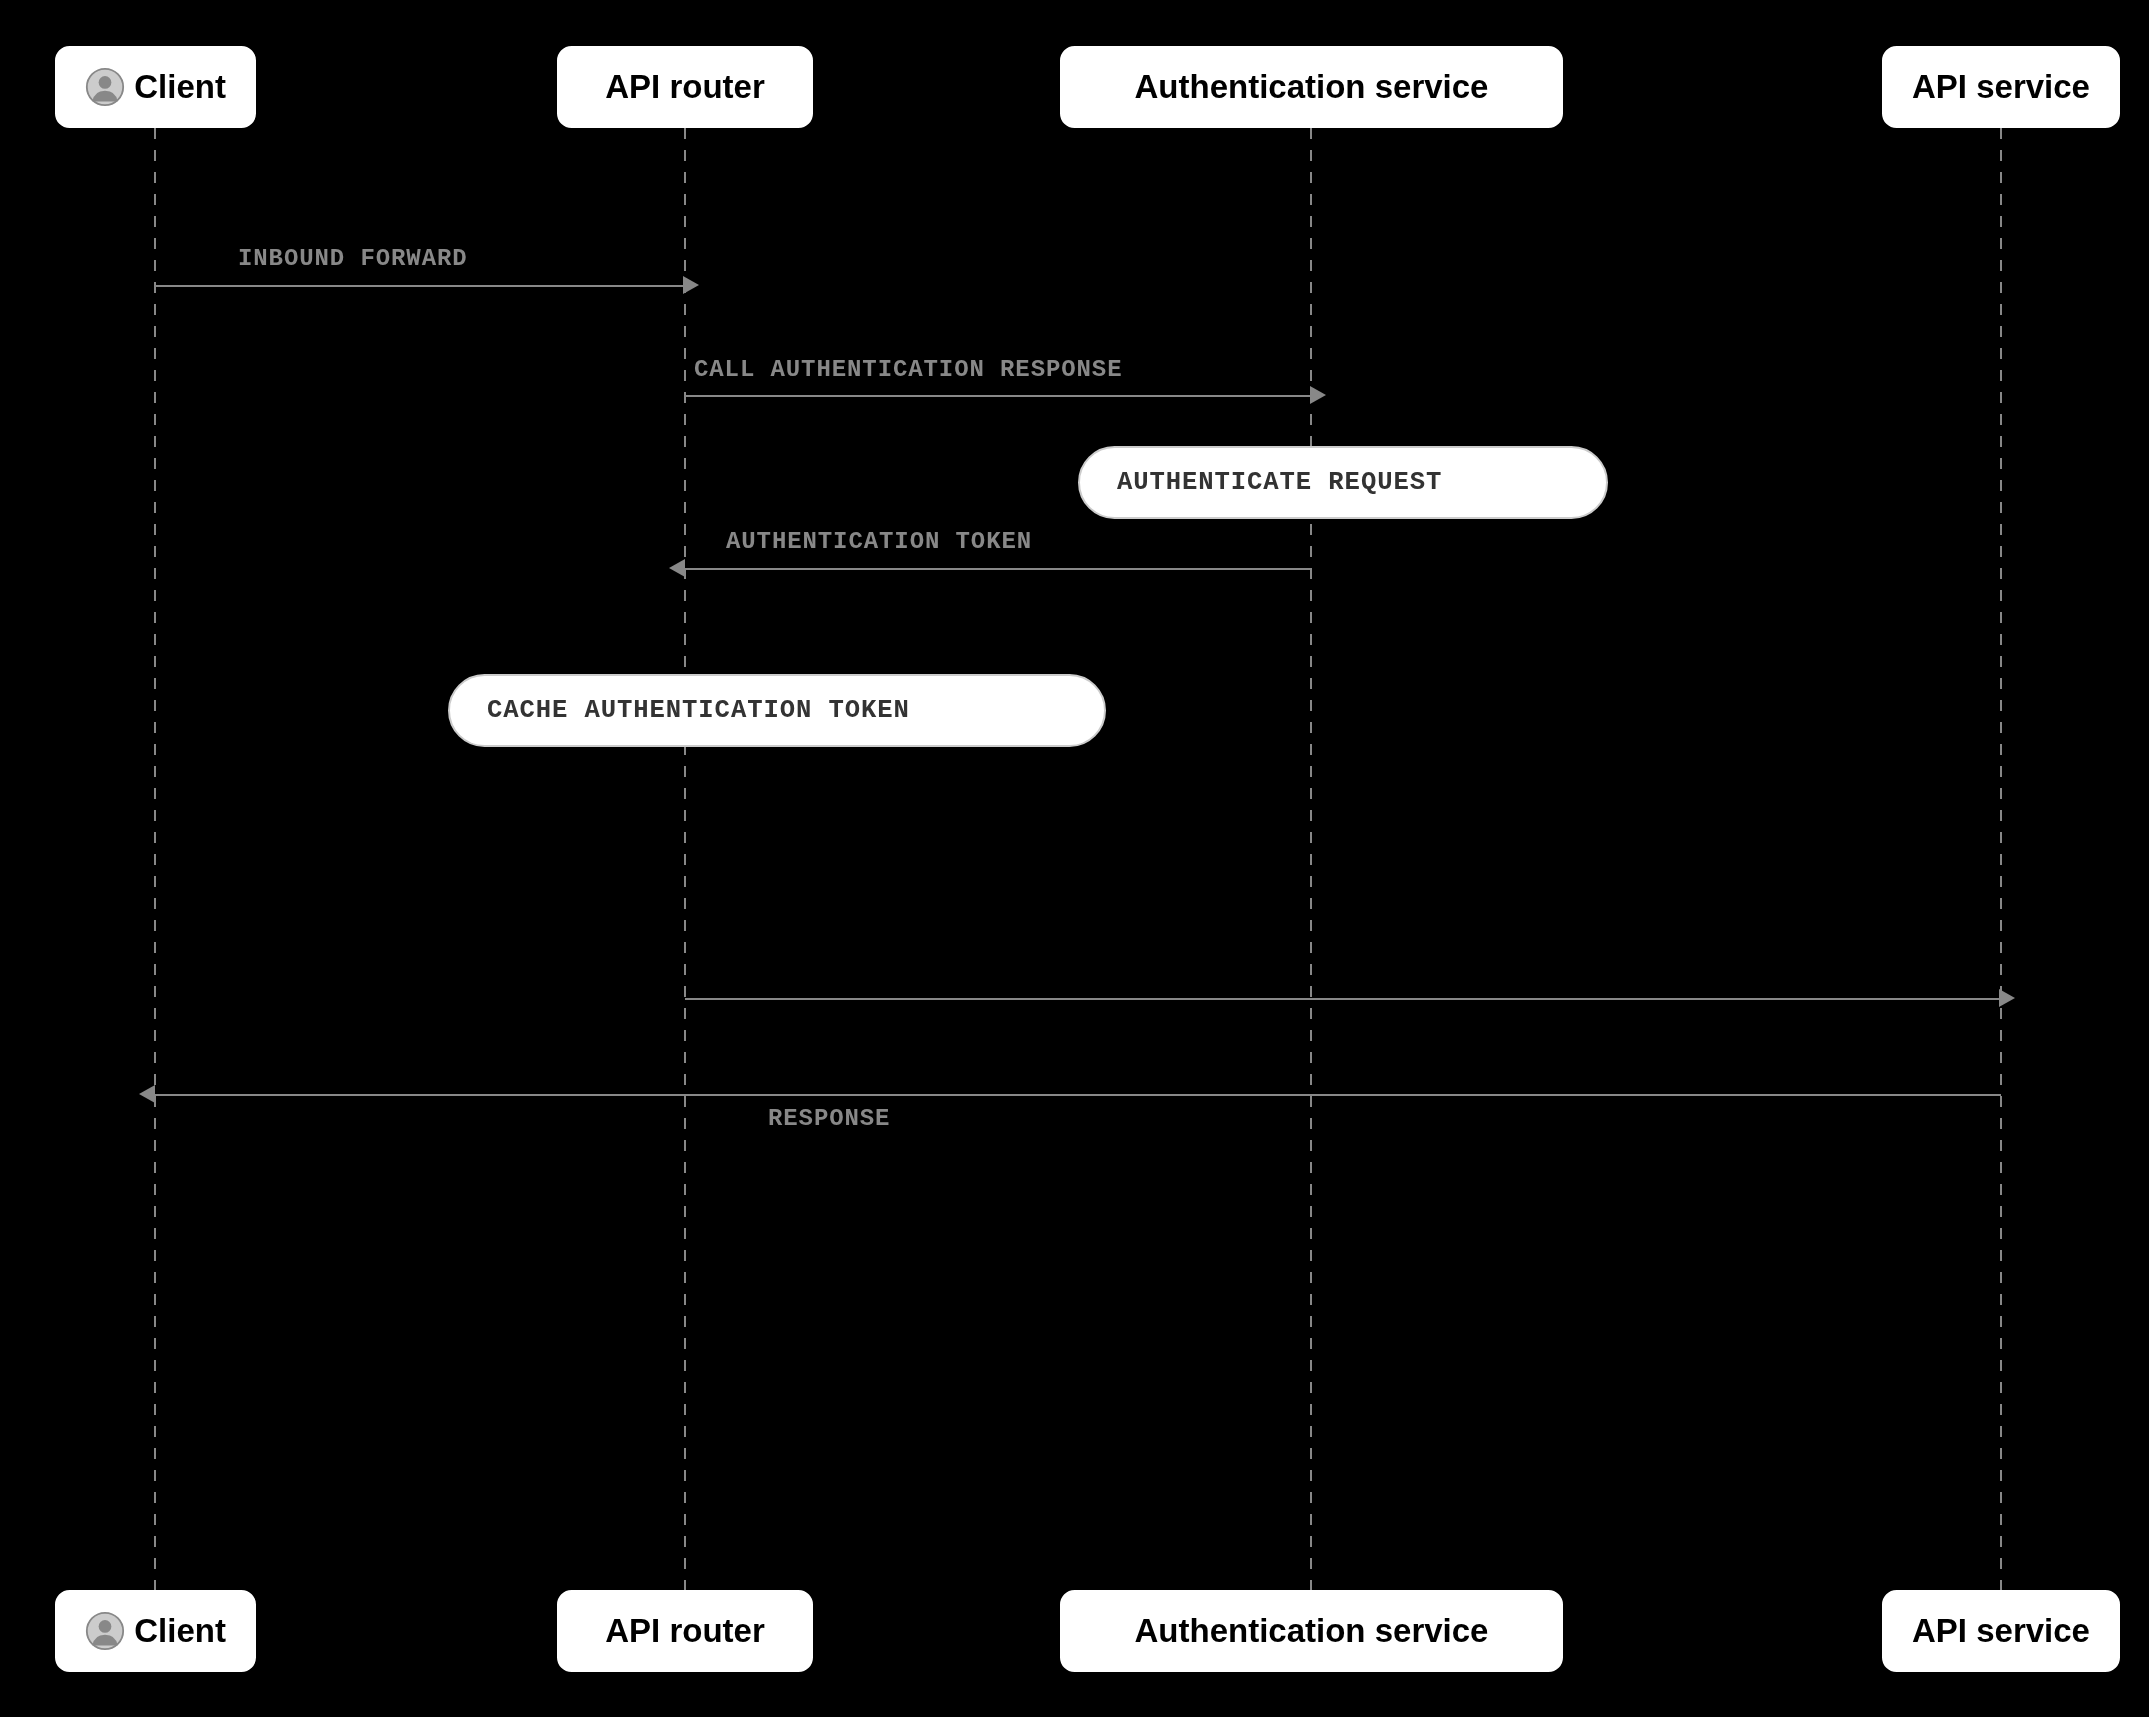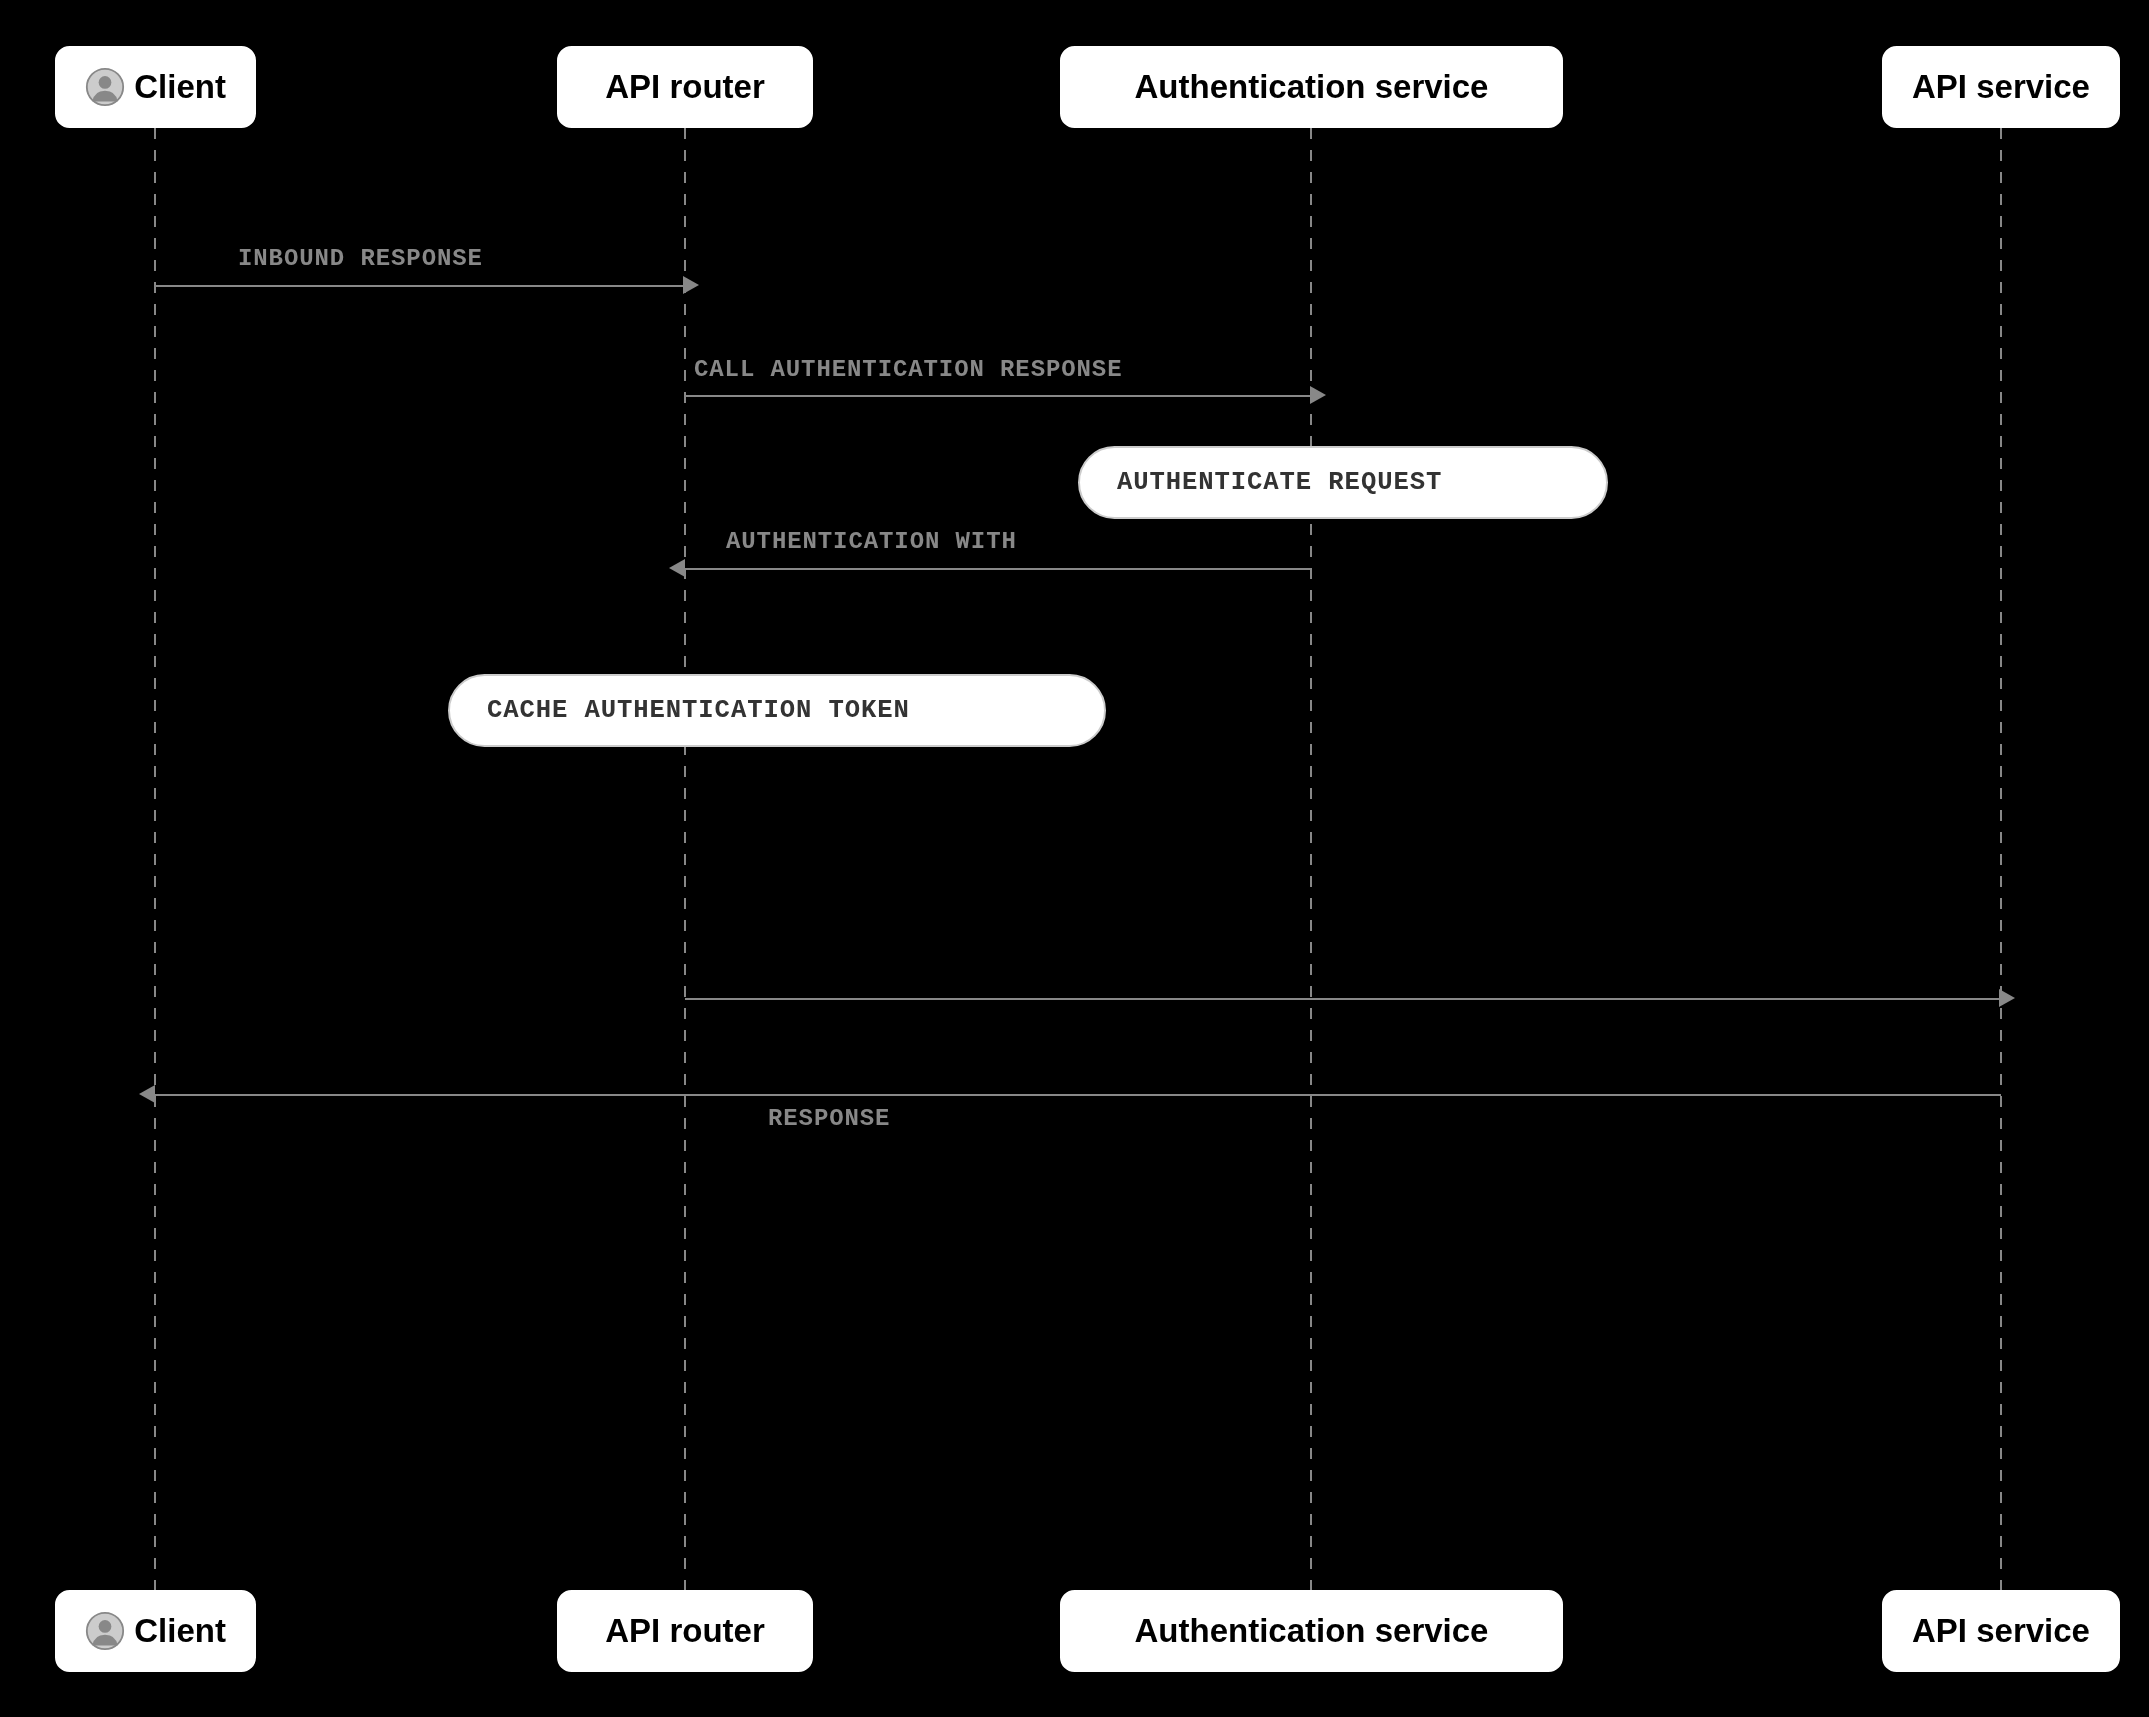--- a/index.html
+++ b/index.html
@@ -139,33 +139,33 @@
 
   <div class="actor-box" style="left:1882px; top:46px; width:238px; height:82px; border-radius:14.6px;">
     <span class="actor-label">API service</span>
   </div>
 
   <div class="lifeline" style="left:154px; top:128px; height:1462px;"></div>
   <div class="lifeline" style="left:684px; top:128px; height:1462px;"></div>
   <div class="lifeline" style="left:1310px; top:128px; height:1462px;"></div>
   <div class="lifeline" style="left:2000px; top:128px; height:1462px;"></div>
 
-  <span class="arrow-label" style="left:238px; top:245px;">INBOUND RESPONSE</span>
+  <span class="arrow-label" style="left:238px; top:245px;">INBOUND FORWARD</span>
   <div class="arrow-line" style="left:155px; top:285px; width:528px;"></div>
   <div class="arrowhead-right" style="left:683px; top:276px;"></div>
 
   <span class="arrow-label" style="left:694px; top:356px;">CALL AUTHENTICATION RESPONSE</span>
   <div class="arrow-line" style="left:685px; top:395px; width:625px;"></div>
   <div class="arrowhead-right" style="left:1310px; top:386px;"></div>
 
   <div class="process-box" style="left:1078px; top:446px; width:530px; height:73px;">
     <span class="process-label">AUTHENTICATE REQUEST</span>
   </div>
 
-  <span class="arrow-label" style="left:726px; top:528px;">AUTHENTICATION WITH</span>
+  <span class="arrow-label" style="left:726px; top:528px;">AUTHENTICATION TOKEN</span>
   <div class="arrow-line" style="left:685px; top:568px; width:625px;"></div>
   <div class="arrowhead-left" style="left:669px; top:559px;"></div>
 
   <div class="process-box" style="left:448px; top:674px; width:658px; height:73px;">
     <span class="process-label">CACHE AUTHENTICATION TOKEN</span>
   </div>
 
   <div class="arrow-line" style="left:685px; top:998px; width:1316px;"></div>
   <div class="arrowhead-right" style="left:1999px; top:989px;"></div>
 

